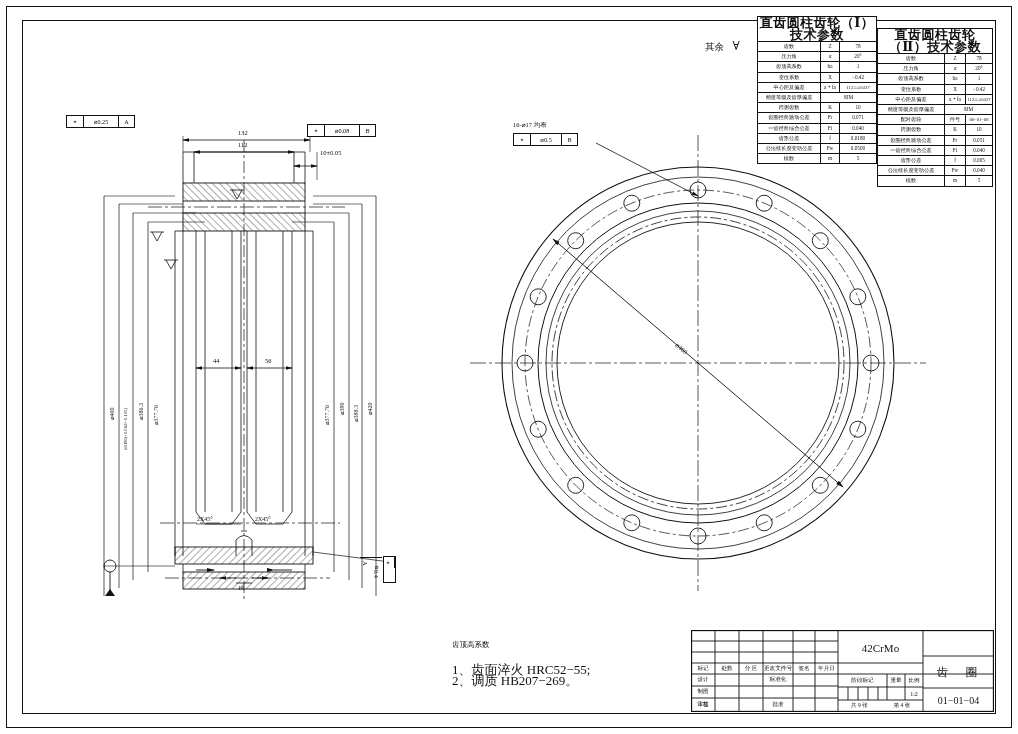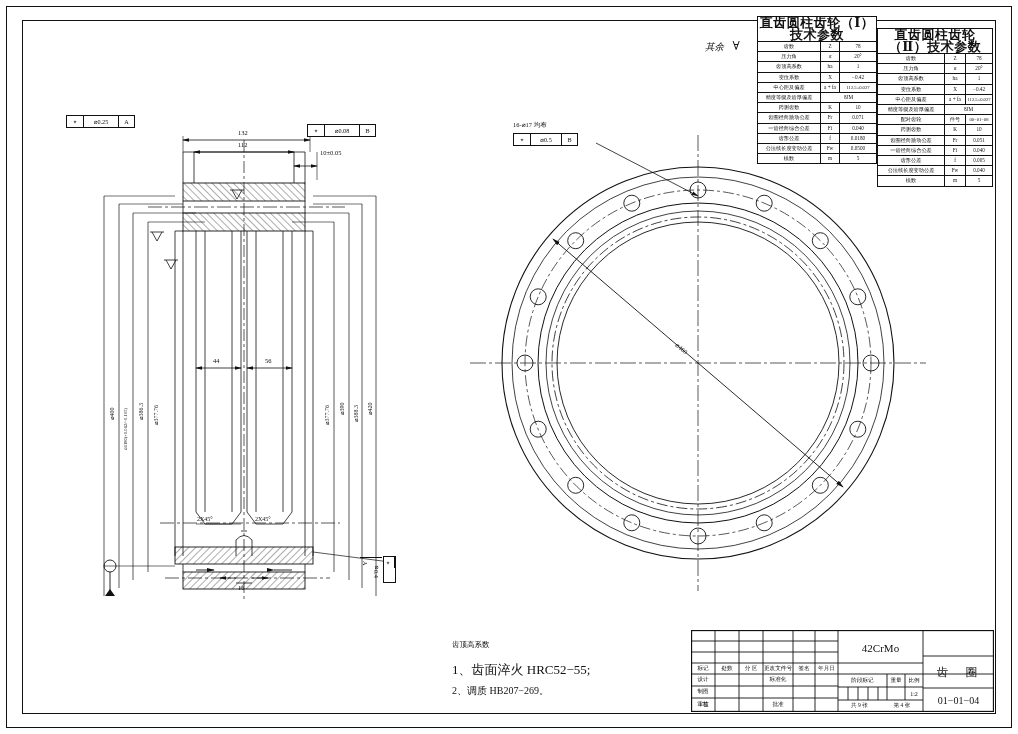--- a/index.html
+++ b/index.html
@@ -186,21 +186,21 @@
         <line x1="470" y1="363" x2="926" y2="363"></line>
         <line x1="698" y1="135" x2="698" y2="591"></line>
       </g>
 
       <line x1="553" y1="239" x2="843" y2="487" marker-start="url(#arrR)" marker-end="url(#arrL)" stroke-width="0.9"></line>
 
       <line x1="596" y1="143" x2="698" y2="196" stroke-width="0.8" marker-end="url(#arrL)"></line>
     </g>
   </svg>
 
-  <div class="lbl" style="left:705px;top:40px;font-size:9.5px;font-style:italic;">
+  <div class="lbl" style="left:705px;top:40px;font-size:9.5px;">
     <span>其余</span>
     <span style="margin-left:6px;font-size:12px;">∀</span>
   </div>
 
   <div class="gtol" style="left:66px;top:115px;">
     <div style="width:12px;">⌖</div>
     <div style="width:30px;">⌀0.25</div>
     <div style="width:11px;">A</div>
   </div>
 
@@ -379,21 +379,21 @@
     <tr>
           <td>模数</td>
           <td>m</td>
           <td>5</td>
         </tr>
   </tbody>
     </table>
 
   <div class="lbl" style="left:452px;top:641px;font-size:7.5px;">齿顶高系数</div>
   <div class="lbl" style="left:452px;top:663px;font-size:13px;">1、齿面淬火 HRC52−55;</div>
-  <div class="lbl" style="left:452px;top:674px;font-size:10px;margin-top:12px;">2、调质 HB207−269。</div>
+  <div class="lbl" style="left:452px;top:674px;font-size:13px;">2、调质 HB207−269。</div>
 
   <div style="position:absolute;left:691px;top:630px;width:303px;height:82px;">
     <svg width="303" height="82">
       <g stroke="#111" fill="none" stroke-width="0.9">
         <rect x="0.5" y="0.5" width="302" height="81" stroke-width="1.3"></rect>
 
         <line x1="0" y1="11" x2="147" y2="11"></line>
         <line x1="0" y1="22" x2="147" y2="22"></line>
         <line x1="0" y1="33" x2="147" y2="33"></line>
         <line x1="0" y1="44" x2="303" y2="44"></line>

